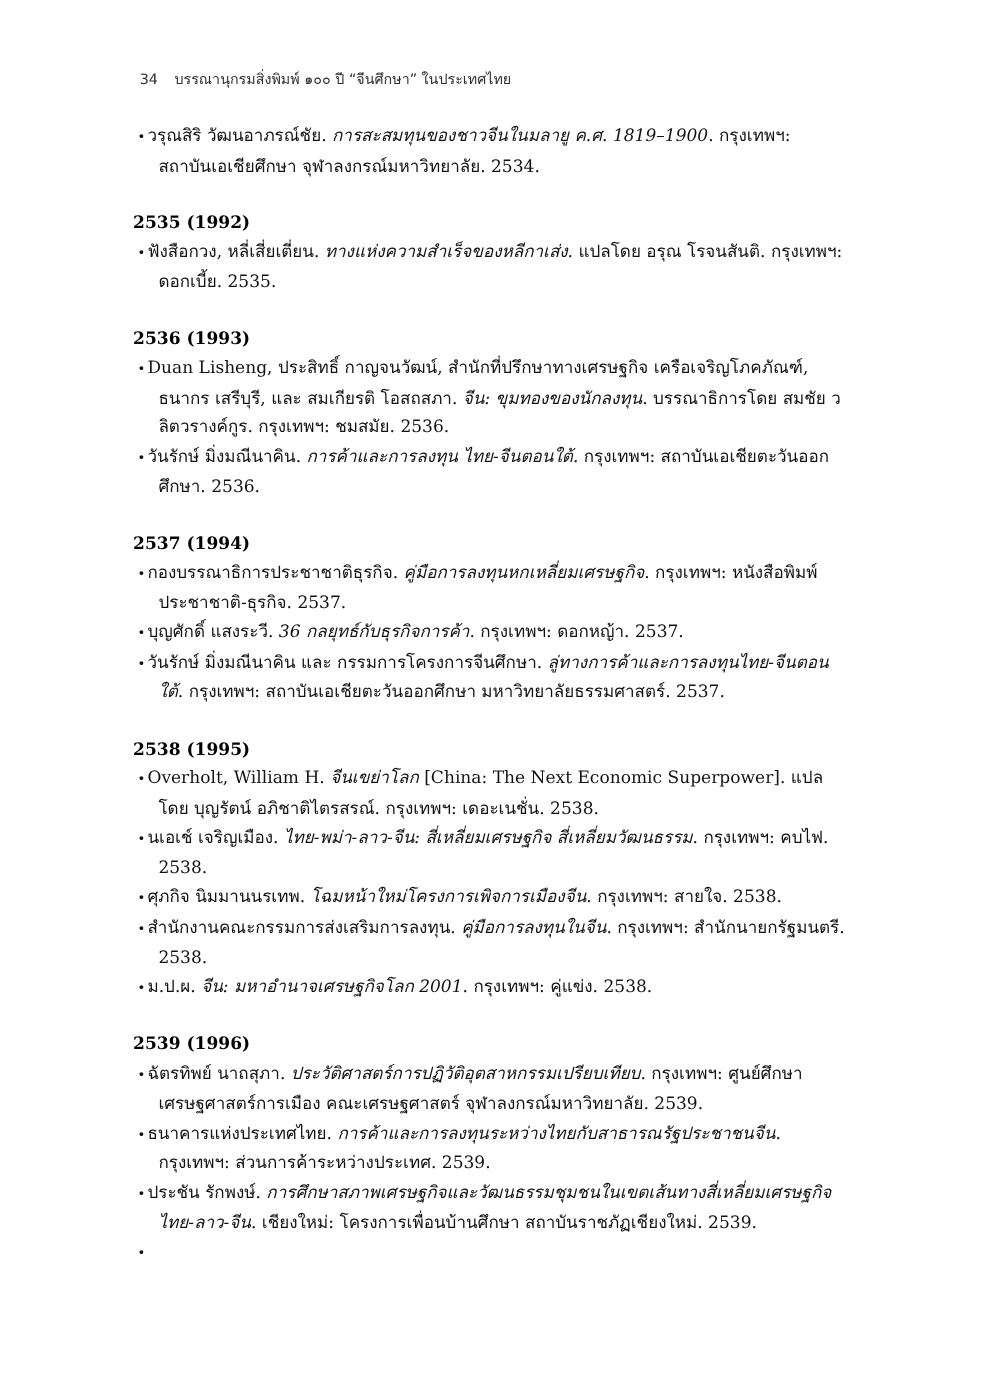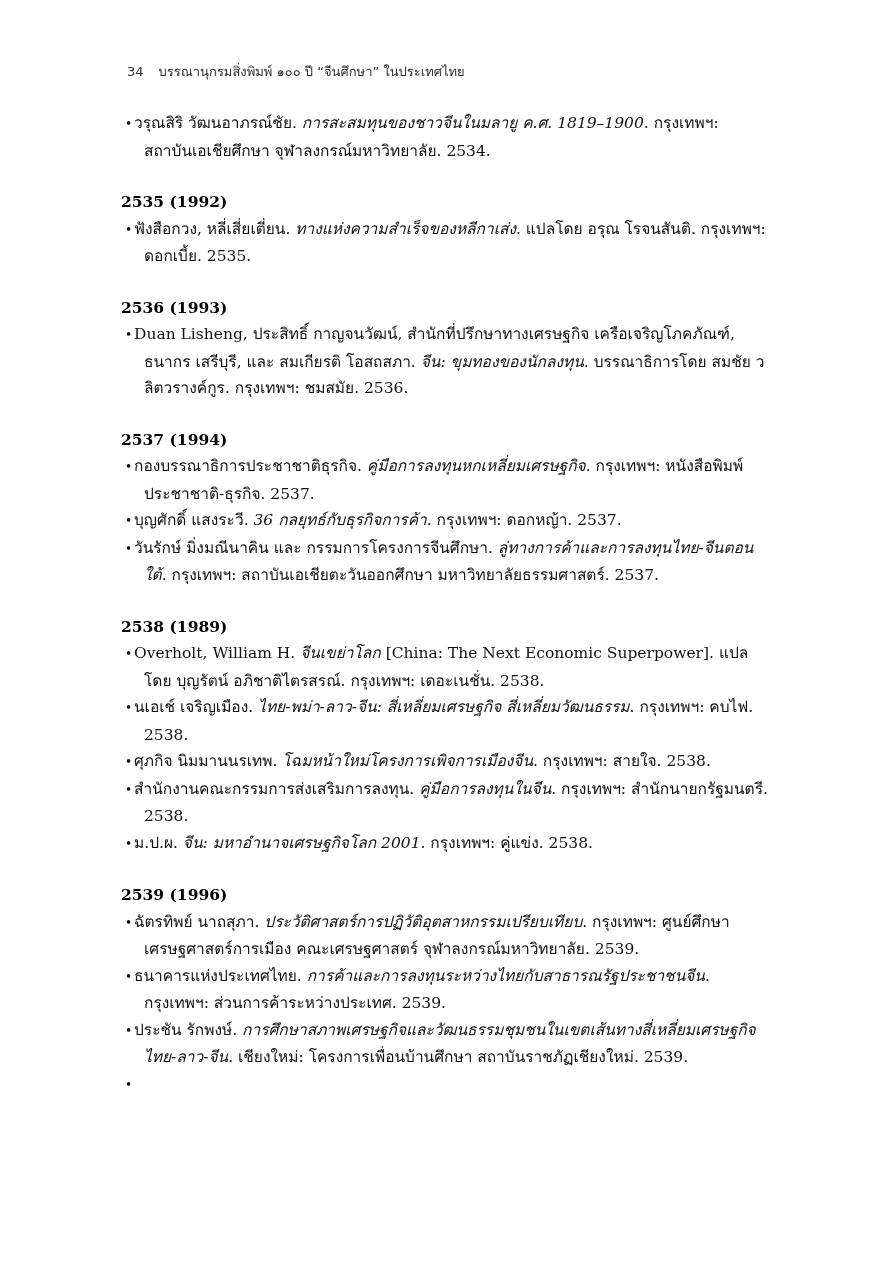--- a/index.html
+++ b/index.html
@@ -74,32 +74,33 @@
       <section>
         <h2>2535 (1992)</h2>
         <ul>
           <li><span class="bullet">•</span><span class="seg">ฟังสือกวง, หลี่เสี่ยเตี่ยน. </span><span class="seg italic">ทางแห่งความสำเร็จของหลีกาเส่ง</span><span class="seg">. แปลโดย อรุณ โรจนสันติ. กรุงเทพฯ: ดอกเบี้ย. 2535.</span></li>
         </ul>
       </section>
       <section>
         <h2>2536 (1993)</h2>
         <ul>
           <li><span class="bullet">•</span><span class="seg">Duan Lisheng, ประสิทธิ์ กาญจนวัฒน์, สำนักที่ปรึกษาทางเศรษฐกิจ เครือเจริญโภคภัณฑ์, ธนากร เสรีบุรี, และ สมเกียรติ โอสถสภา. </span><span class="seg italic">จีน: ขุมทองของนักลงทุน</span><span class="seg">. บรรณาธิการโดย สมชัย วลิตวรางค์กูร. กรุงเทพฯ: ชมสมัย. 2536.</span></li>
+          <li><span class="bullet">•</span><span class="seg">วันรักษ์ มิ่งมณีนาคิน. </span><span class="seg italic">การค้าและการลงทุน ไทย-จีนตอนใต้</span><span class="seg">. กรุงเทพฯ: สถาบันเอเชียตะวันออกศึกษา. 2536.</span></li>
         </ul>
       </section>
       <section>
         <h2>2537 (1994)</h2>
         <ul>
           <li><span class="bullet">•</span><span class="seg">กองบรรณาธิการประชาชาติธุรกิจ. </span><span class="seg italic">คู่มือการลงทุนหกเหลี่ยมเศรษฐกิจ</span><span class="seg">. กรุงเทพฯ: หนังสือพิมพ์ประชาชาติ-ธุรกิจ. 2537.</span></li>
           <li><span class="bullet">•</span><span class="seg">บุญศักดิ์ แสงระวี. </span><span class="seg italic">36 กลยุทธ์กับธุรกิจการค้า</span><span class="seg">. กรุงเทพฯ: ดอกหญ้า. 2537.</span></li>
           <li><span class="bullet">•</span><span class="seg">วันรักษ์ มิ่งมณีนาคิน และ กรรมการโครงการจีนศึกษา. </span><span class="seg italic">ลู่ทางการค้าและการลงทุนไทย-จีนตอนใต้</span><span class="seg">. กรุงเทพฯ: สถาบันเอเชียตะวันออกศึกษา มหาวิทยาลัยธรรมศาสตร์. 2537.</span></li>
         </ul>
       </section>
       <section>
-        <h2>2538 (1989)</h2>
+        <h2>2538 (1995)</h2>
         <ul>
           <li><span class="bullet">•</span><span class="seg">Overholt, William H. </span><span class="seg italic">จีนเขย่าโลก</span><span class="seg"> [China: The Next Economic Superpower]. แปลโดย บุญรัตน์ อภิชาติไตรสรณ์. กรุงเทพฯ: เดอะเนชั่น. 2538.</span></li>
           <li><span class="bullet">•</span><span class="seg">นเอเช์ เจริญเมือง. </span><span class="seg italic">ไทย-พม่า-ลาว-จีน: สี่เหลี่ยมเศรษฐกิจ สี่เหลี่ยมวัฒนธรรม</span><span class="seg">. กรุงเทพฯ: คบไฟ. 2538.</span></li>
           <li><span class="bullet">•</span><span class="seg">ศุภกิจ นิมมานนรเทพ. </span><span class="seg italic">โฉมหน้าใหม่โครงการเพิจการเมืองจีน</span><span class="seg">. กรุงเทพฯ: สายใจ. 2538.</span></li>
           <li><span class="bullet">•</span><span class="seg">สำนักงานคณะกรรมการส่งเสริมการลงทุน. </span><span class="seg italic">คู่มือการลงทุนในจีน</span><span class="seg">. กรุงเทพฯ: สำนักนายกรัฐมนตรี. 2538.</span></li>
           <li><span class="bullet">•</span><span class="seg">ม.ป.ผ. </span><span class="seg italic">จีน: มหาอำนาจเศรษฐกิจโลก 2001</span><span class="seg">. กรุงเทพฯ: คู่แข่ง. 2538.</span></li>
         </ul>
       </section>
       <section>
         <h2>2539 (1996)</h2>

